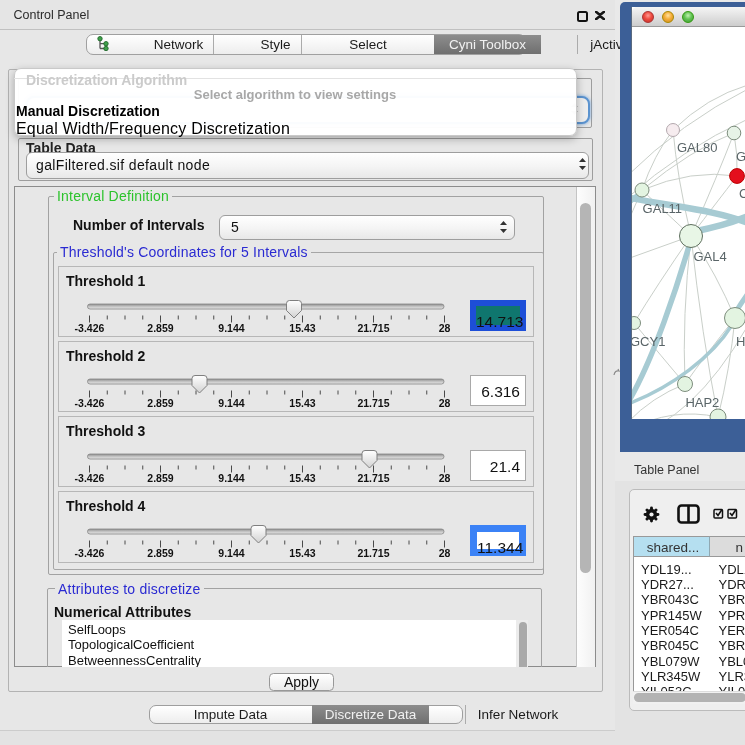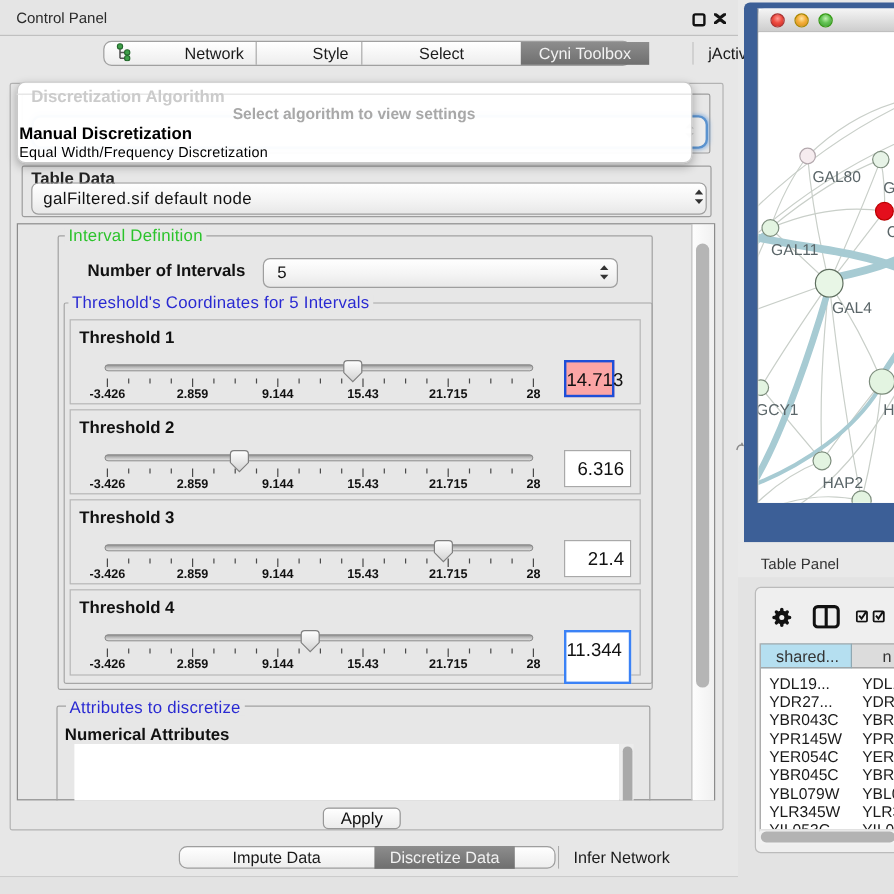--- a/index.html
+++ b/index.html
@@ -65,33 +65,33 @@
 <svg class="abs" style="left:499px;top:219.5px;" width="9" height="14" viewBox="0 0 9 14">
  <path d="M1 5 L4.5 1 L8 5 Z" fill="#333"></path>
     <path d="M1 9 L4.5 13 L8 9 Z" fill="#333"></path>
 </svg>
 
 <div class="grp" style="left:53px;top:252px;width:489px;height:316px;border-color:#a6a6a6;"></div>
 <div class="gtitle" style="left:57px;top:246px;color:#2a2ad2;">Threshold's Coordinates for 5 Intervals</div>
 
 <div class="abs" style="left:58px;top:266px;width:476px;height:71px;border:1px solid #b7b7b7;box-sizing:border-box;"></div>
 <div class="abs" style="left:66px;top:272.5px;font-size:14px;font-weight:bold;color:#111;">Threshold 1</div>
-<div class="abs" style="left:470px;top:300px;width:42px;height:31px;background:#fca5a5;border:2px solid #1d4ed8;font-size:15.5px;color:#111;text-align:right;line-height:31px;box-sizing:border-box;padding-right:5px;">14.713</div>
+<div class="abs" style="left:470px;top:300px;width:56px;height:31px;background:#0f766e;border:6px solid #1d4ed8;font-size:15.5px;color:#111;text-align:right;line-height:31px;box-sizing:border-box;padding-right:5px;">14.713</div>
 
 <div class="abs" style="left:58px;top:341px;width:476px;height:71px;border:1px solid #b7b7b7;box-sizing:border-box;"></div>
 <div class="abs" style="left:66px;top:347.5px;font-size:14px;font-weight:bold;color:#111;">Threshold 2</div>
 <div class="abs" style="left:470px;top:375px;width:56px;height:31px;background:#fff;border:1px solid #a9a9a9;font-size:15.5px;color:#111;text-align:right;line-height:31px;box-sizing:border-box;padding-right:5px;">6.316</div>
 
 <div class="abs" style="left:58px;top:416px;width:476px;height:71px;border:1px solid #b7b7b7;box-sizing:border-box;"></div>
 <div class="abs" style="left:66px;top:422.5px;font-size:14px;font-weight:bold;color:#111;">Threshold 3</div>
 <div class="abs" style="left:470px;top:450px;width:56px;height:31px;background:#fff;border:1px solid #a9a9a9;font-size:15.5px;color:#111;text-align:right;line-height:31px;box-sizing:border-box;padding-right:5px;">21.4</div>
 
 <div class="abs" style="left:58px;top:491px;width:476px;height:72px;border:1px solid #b7b7b7;box-sizing:border-box;"></div>
 <div class="abs" style="left:66px;top:497.5px;font-size:14px;font-weight:bold;color:#111;">Threshold 4</div>
-<div class="abs" style="left:470px;top:525px;width:56px;height:45px;background:#fff;border:2px solid #3b82f6;font-size:15.5px;color:#111;text-align:right;line-height:31px;box-sizing:border-box;padding-right:17px;">11.344</div>
+<div class="abs" style="left:470px;top:525px;width:56px;height:31px;background:#fff;border:7px solid #3b82f6;font-size:15.5px;color:#111;text-align:right;line-height:31px;box-sizing:border-box;padding-right:17px;">11.344</div>
 
 <svg class="abs" style="left:70px;top:297px;" width="414" height="40" viewBox="-10 0 414 40">
  <defs>
       <linearGradient id="tg0" x1="0" y1="0" x2="0" y2="1">
   <stop offset="0" stop-color="#8e8e8e"></stop>
         <stop offset="0.5" stop-color="#c2c2c2"></stop>
         <stop offset="1" stop-color="#e8e8e8"></stop>
       </linearGradient>
  <linearGradient id="th0" x1="0" y1="0" x2="0" y2="1">
   <stop offset="0" stop-color="#ffffff"></stop>
@@ -269,41 +269,42 @@
       <text x="364.5" y="35" text-anchor="middle">28</text>
     </g>
  <path d="M 171.0 13.5 L 171.0 6.5 Q 171.0 3.5 174.0 3.5 L 183.0 3.5 Q 186.0 3.5 186.0 6.5 L 186.0 13.5 L 178.5 21 Z" fill="url(#th3)" stroke="#7f7f7f" stroke-width="1"></path>
 </svg>
 
 <div class="abs" style="left:14px;top:575px;width:581px;height:92px;overflow:hidden;">
   <div class="grp" style="left:33px;top:13px;width:493px;height:120px;border-color:#a2a2a2;"></div>
   <div class="gtitle" style="left:41px;top:8px;color:#2a2ad2;text-align:center;">Attributes to discretize</div>
   <div class="abs" style="left:40px;top:29px;font-size:14px;font-weight:bold;color:#111;">Numerical Attributes</div>
   <div class="abs" style="left:48px;top:45px;width:454px;height:60px;background:#fff;"></div>
+  <div class="abs" style="left:54px;top:46.5px;font-size:13px;color:#111;line-height:15.8px;">SelfLoops<br>TopologicalCoefficient<br>BetweennessCentrality</div>
   <div class="abs" style="left:502px;top:45px;width:12px;height:60px;background:#ececec;"></div>
   <div class="abs" style="left:504.5px;top:46.5px;width:8.5px;height:70px;background:#a9a9a9;border-radius:4.5px;"></div>
 </div>
 
 <div class="abs" style="left:576px;top:187px;width:19px;height:480px;background:linear-gradient(90deg,#fdfdfd,#f1f1f1);border-left:1px solid #c4c4c4;box-sizing:border-box;"></div>
 <div class="abs" style="left:579.5px;top:203px;width:11px;height:370px;background:#b5b5b5;border-radius:5.5px;"></div>
 
 <div class="abs" style="left:269px;top:673px;width:65px;height:18px;border:1px solid #989898;border-radius:4.5px;background:linear-gradient(180deg,#ffffff,#ebebeb);font-size:14px;color:#111;text-align:center;line-height:17px;box-sizing:border-box;">Apply</div>
 
 <div class="abs" style="left:149px;top:704.5px;width:314px;height:19px;border:1px solid #9e9e9e;border-radius:7px;background:linear-gradient(180deg,#ffffff,#ededed);box-sizing:border-box;"></div>
 <div class="abs" style="left:149px;top:704.5px;height:19px;font-size:0;white-space:nowrap;"><div class="tabtxt" style="width:91px;">Impute Data</div><div class="tabtxt" style="width:117px;background:linear-gradient(180deg,#8d8d8d,#6f6f6f);color:#f1f1f1;">Discretize Data</div><div class="tabtxt" style="width:105px;border-left:1px solid #ababab;border-radius:0 7px 7px 0;">Infer Network</div></div>
 
 <div class="abs" style="left:0;top:730px;width:615px;height:1px;background:#cccccc;"></div>
 <div class="abs" style="left:0;top:731px;width:615px;height:14px;background:#e3e3e3;"></div>
 
 <div class="abs" style="left:13.5px;top:68px;width:563px;height:68px;background:rgba(255,255,255,0.97);border:1px solid #c9c9c9;border-radius:7px;box-shadow:0 3px 8px rgba(0,0,0,0.28);box-sizing:border-box;z-index:50;"></div>
 <div class="abs" style="left:14px;top:78px;width:562px;height:1px;background:#e2e2e2;z-index:51;"></div>
 <div class="abs" style="left:26px;top:72px;font-size:14px;font-weight:bold;color:#cbcbcb;z-index:52;">Discretization Algorithm</div>
 <div class="abs" style="left:13.5px;top:87px;width:563px;text-align:center;font-size:13px;font-weight:bold;color:#a8a8a8;z-index:52;">Select algorithm to view settings</div>
 <div class="abs" style="left:16px;top:103px;font-size:14px;font-weight:bold;color:#000;z-index:52;">Manual Discretization</div>
-<div class="abs" style="left:16px;top:119.5px;font-size:12px;letter-spacing:0.2px;color:#000;z-index:52;">Equal Width/Frequency Discretization</div>
+<div class="abs" style="left:16px;top:119.5px;font-size:16px;letter-spacing:0.2px;color:#000;z-index:52;">Equal Width/Frequency Discretization</div>
 
 <svg class="abs" style="left:613px;top:368px;z-index:5;" width="8" height="8" viewBox="0 0 8 8">
  <path d="M1 7 Q2 2 6 3 L5 1" stroke="#8a8a8a" stroke-width="1.2" fill="none"></path>
 </svg>
 
 <div class="abs" style="left:620px;top:2px;width:125px;height:450px;background:#3c5f97;border-top-left-radius:5px;"></div>
 
 <div class="abs" style="left:630.5px;top:7px;width:114.5px;height:412px;background:#fff;border-left:1.5px solid #5a6a80;"></div>
 <div class="abs" style="left:632px;top:7px;width:113px;height:20px;background:linear-gradient(180deg,#f5f5f5,#cdcdcd);border-bottom:1px solid #9a9a9a;border-top-left-radius:5px;box-sizing:border-box;"></div>
 <div class="abs" style="left:642px;top:11px;width:10px;height:10px;border-radius:50%;background:radial-gradient(circle at 50% 35%,#ff9a93 0%,#ee4b40 45%,#c22e27 100%);border:0.5px solid #a33;"></div>

